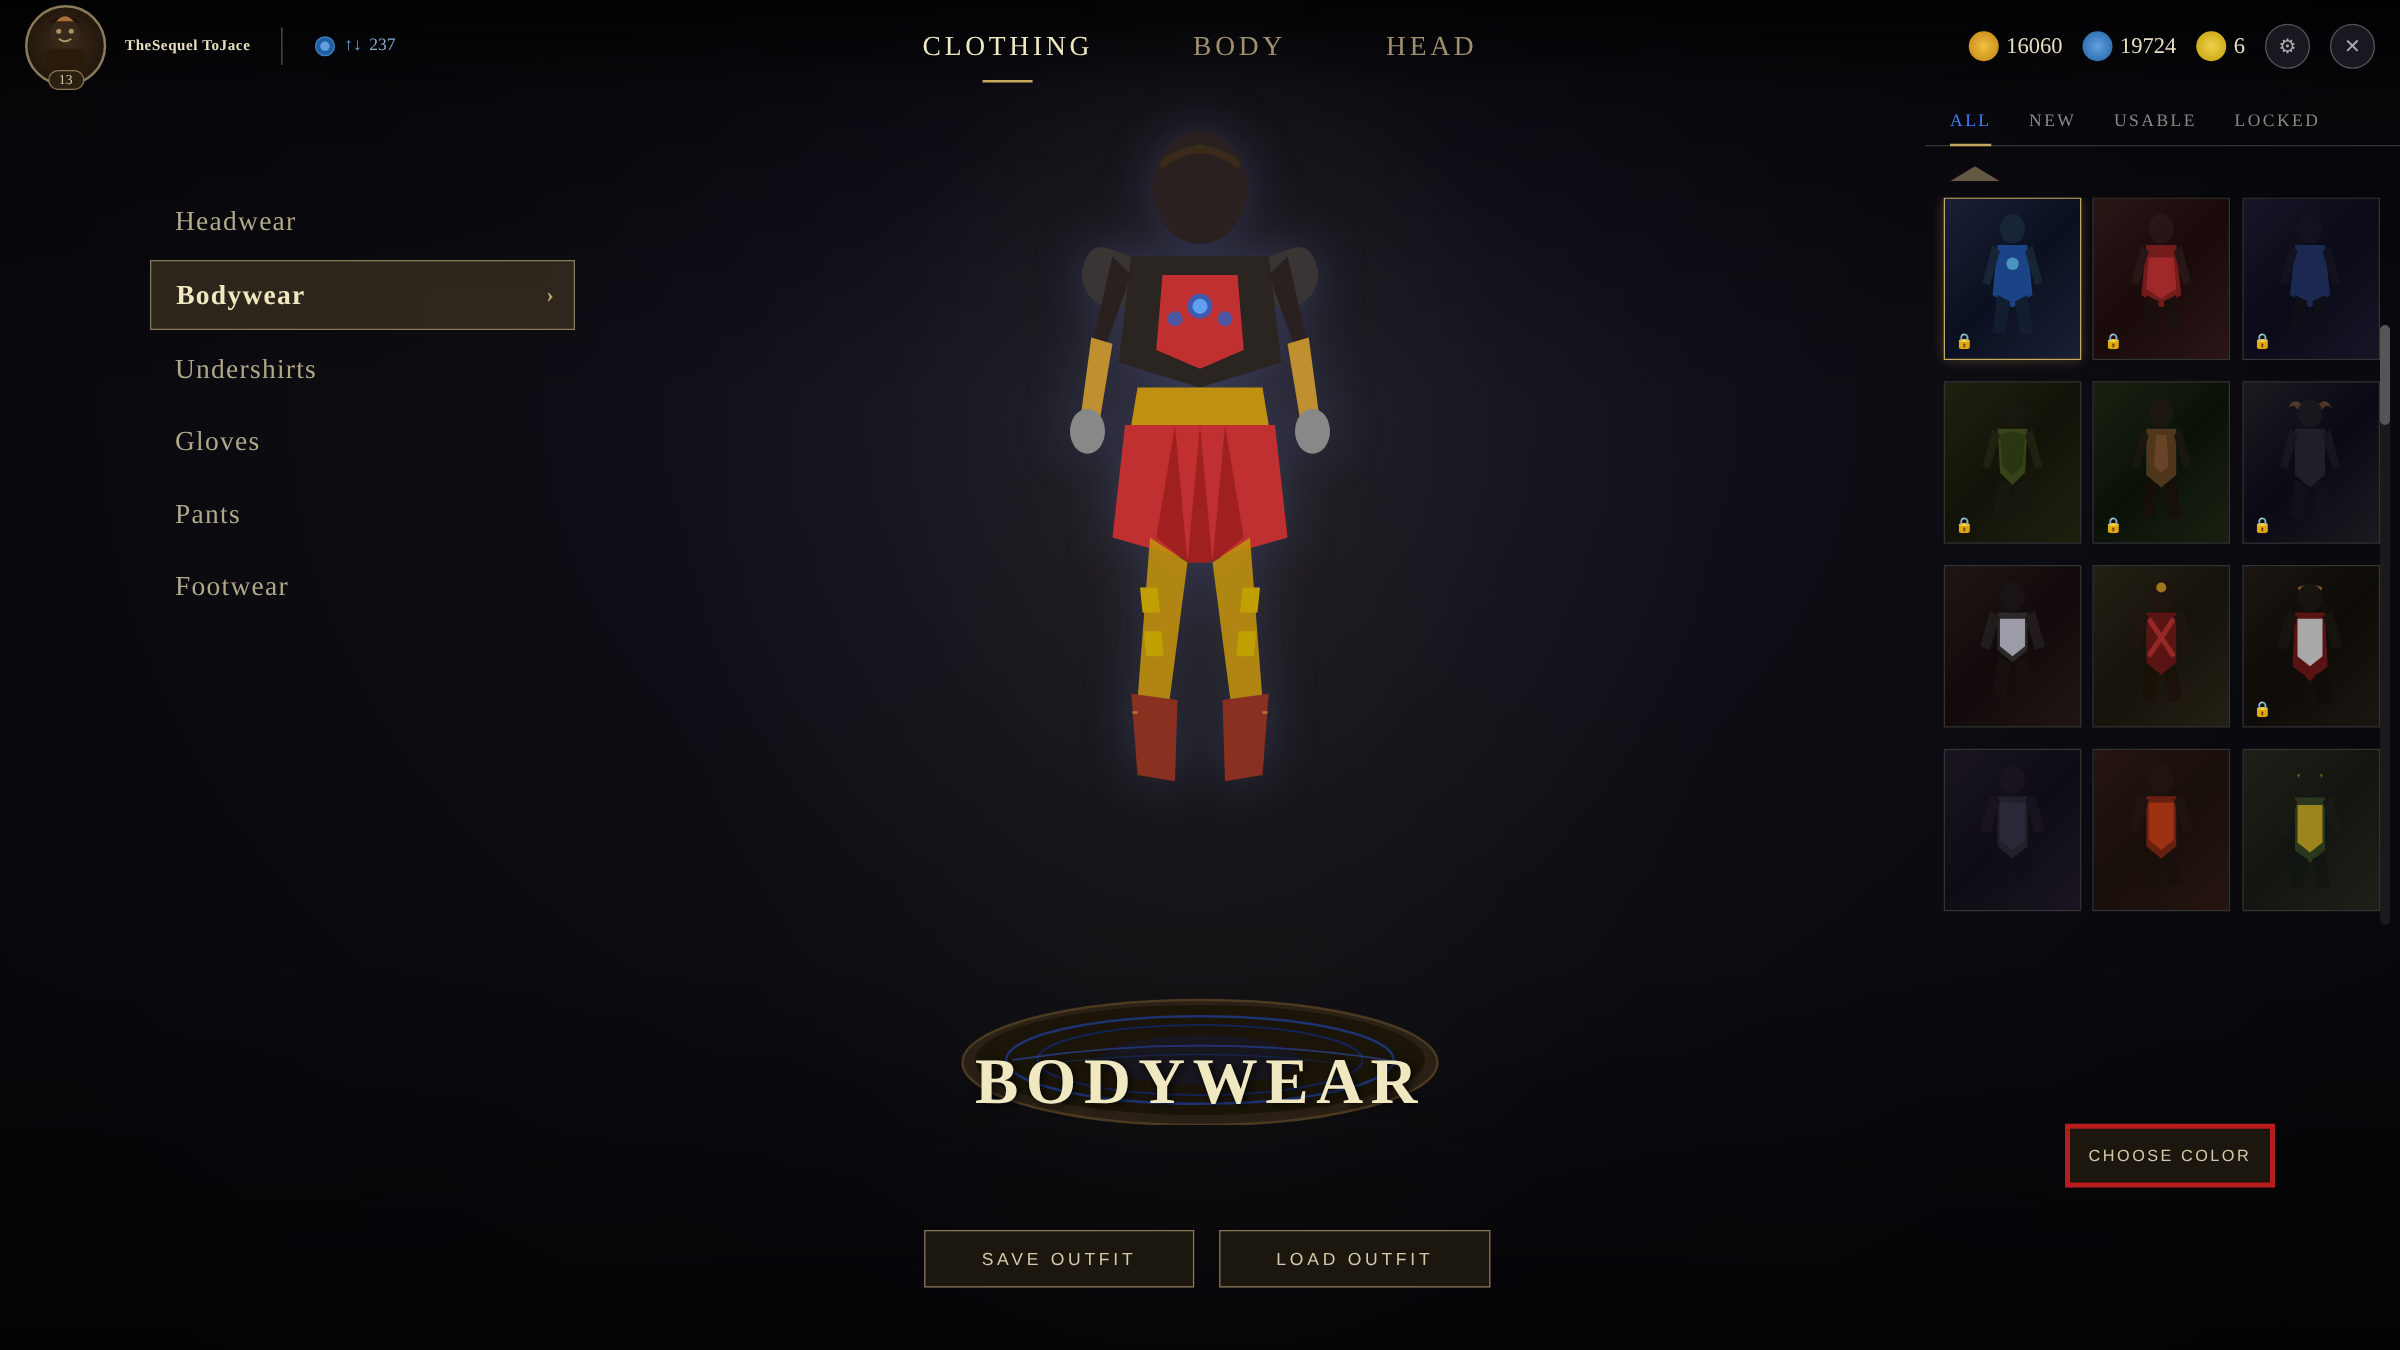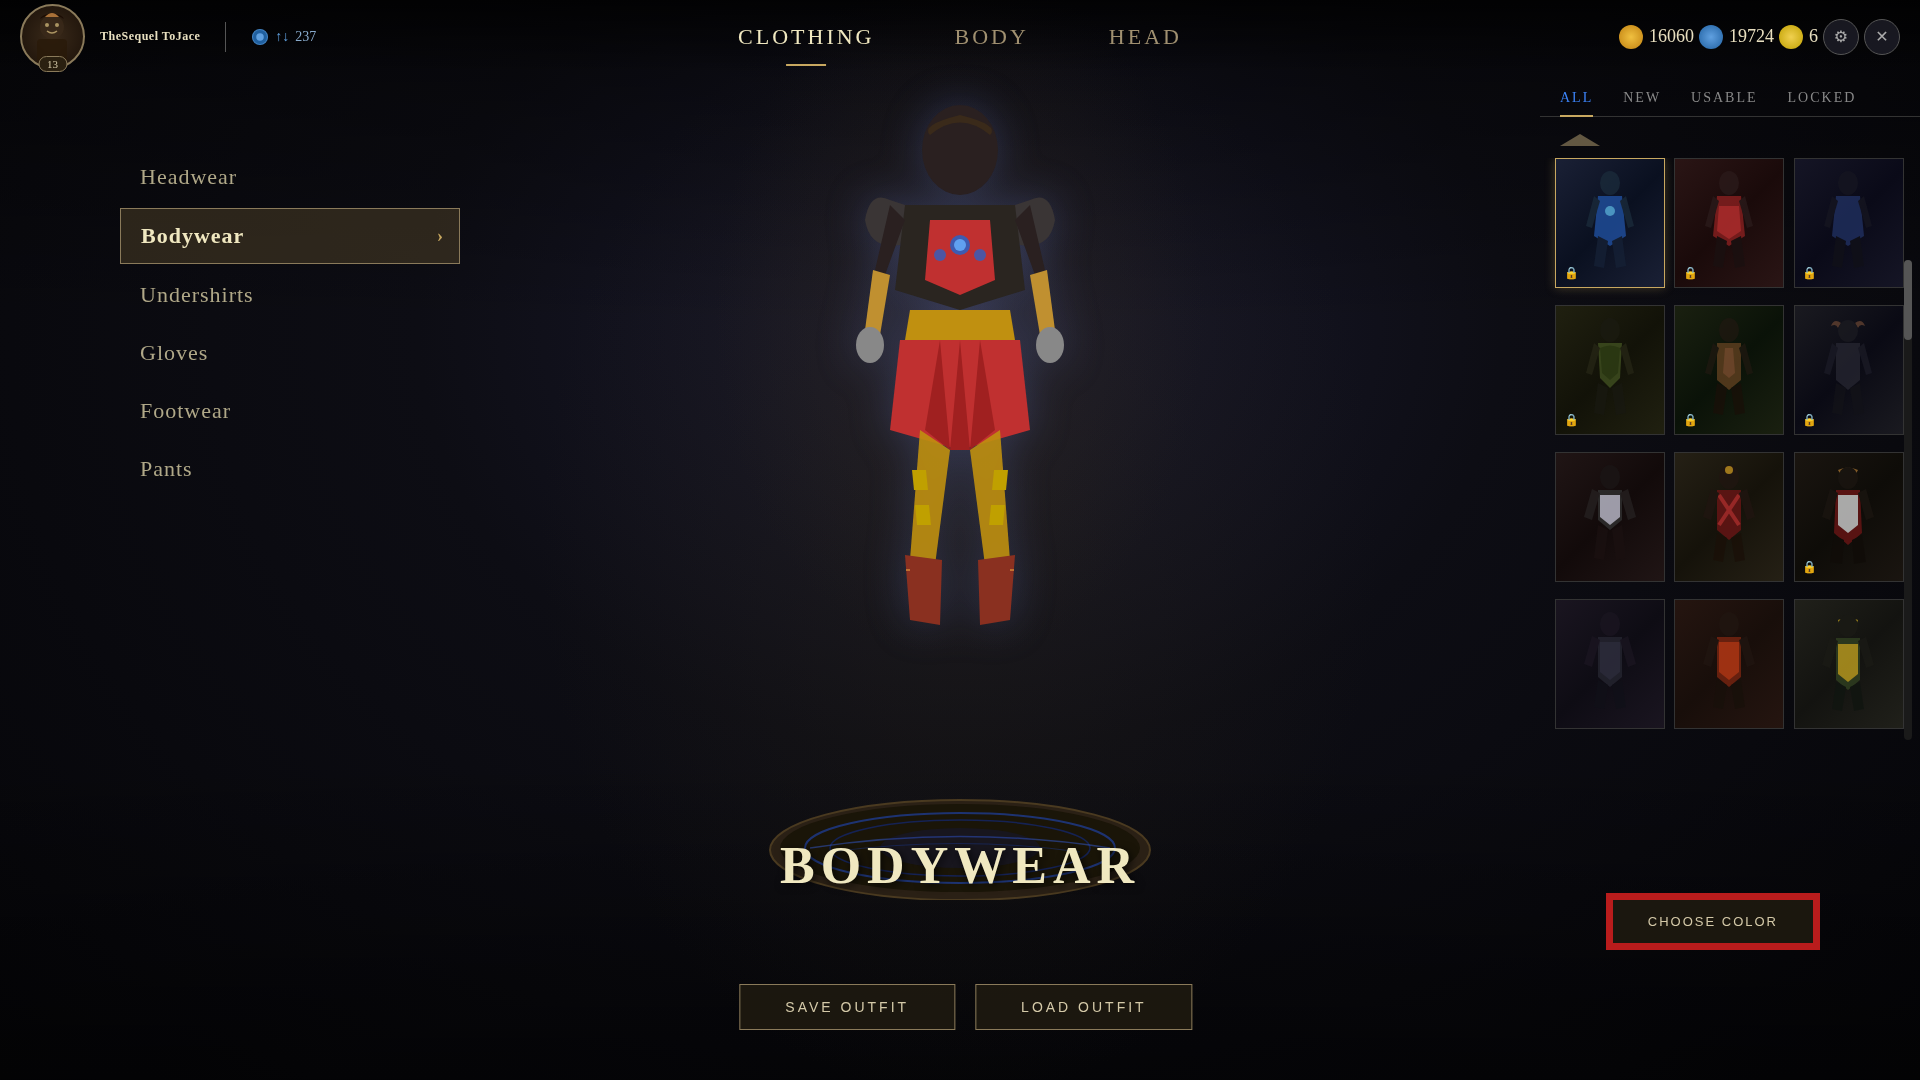--- a/index.html
+++ b/index.html
@@ -148,21 +148,21 @@
       transform: translateX(-50%);
       width: 40px;
       height: 2px;
       background: #c8a860;
     }
 
     
     .header-right {
       display: flex;
       align-items: center;
-      gap: 5px;
+      gap: 16px;
     }
     .currency-item {
       display: flex;
       align-items: center;
       gap: 6px;
       font-size: 18px;
       color: #e8dfc0;
     }
     .currency-icon {
       width: 24px;
@@ -362,23 +362,23 @@
       letter-spacing: 3px;
       cursor: pointer;
       text-transform: uppercase;
     }
 
     
     .choose-color-btn {
       position: absolute;
       bottom: 130px;
       right: 100px;
-      padding: 14px 35px;
+      padding: 14px 15px;
       background: rgba(30,25,15,0.9);
-      border: 7px solid #b91c1c;
+      border: 4px solid #b91c1c;
       color: #d4c9a8;
       font-size: 13px;
       letter-spacing: 2px;
       cursor: pointer;
       text-transform: uppercase;
       z-index: 5;
     }
 
     
     .platform {
@@ -497,24 +497,24 @@
     <span>Bodywear</span>
     <span class="category-arrow">›</span>
   </div>
   <div class="category-item">
     <span>Undershirts</span>
   </div>
   <div class="category-item">
     <span>Gloves</span>
   </div>
   <div class="category-item">
+    <span>Pants</span>
+  </div>
+  <div class="category-item">
     <span>Footwear</span>
-  </div>
-  <div class="category-item">
-    <span>Pants</span>
   </div>
 </div>
 
 <div class="character-area">
   <svg width="300" height="600" viewBox="0 0 300 600" xmlns="http://www.w3.org/2000/svg" style="filter: drop-shadow(0 0 20px rgba(100,120,200,0.3));">
 
     <ellipse cx="150" cy="60" rx="38" ry="45" fill="#2a2020"></ellipse>
     <path d="M120 45 Q150 20 180 45 Q190 35 150 25 Q110 35 120 45Z" fill="#3a2a1a"></path>
 
     <path d="M80 110 Q60 100 55 130 Q60 160 90 155 Q100 130 95 115Z" fill="#3a3535"></path>

